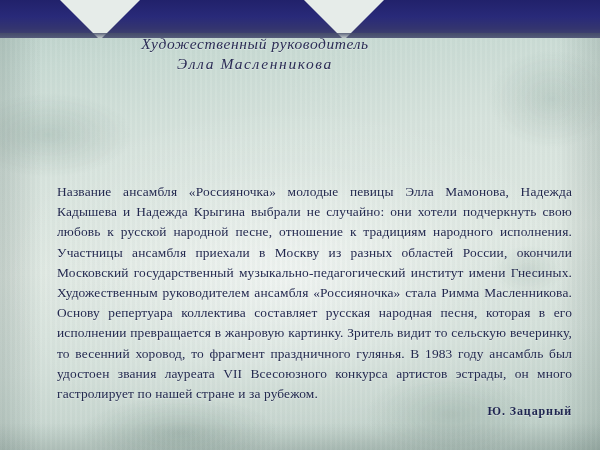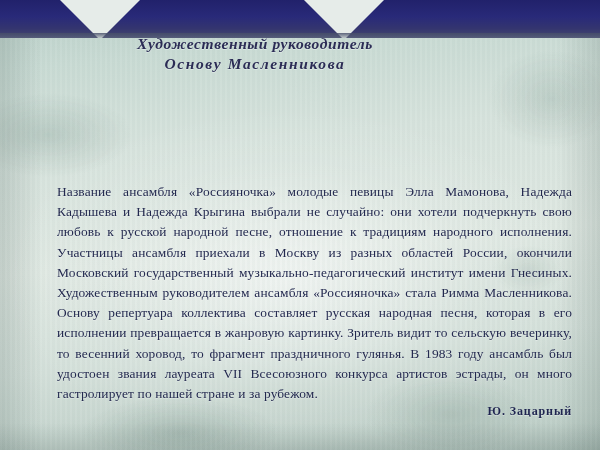--- a/index.html
+++ b/index.html
@@ -93,21 +93,20 @@
     width: 510px;
     text-align: center;
     z-index: 4;
     color: #2b2c55;
     font-family: "Liberation Serif", serif;
     font-style: italic;
     font-size: 15.5px;
     line-height: 20px;
     letter-spacing: 0.6px;
     text-shadow: 0 1px 0 rgba(255,255,255,0.35);
-    font-weight: bold;
   }
   .credit .line2 {
     letter-spacing: 1.6px;
   }
 
   
   .body-text {
     position: absolute;
     left: 57px;
     top: 182px;
@@ -160,21 +159,21 @@
 
   <div class="top-band">
     <div class="band-fill"></div>
     <div class="band-wedge wedge-left"></div>
     <div class="band-wedge wedge-right"></div>
     <div class="band-bottom-fade"></div>
   </div>
 
   <div class="credit">
     <div class="line1">Художественный руководитель</div>
-    <div class="line2">Основу Масленникова</div>
+    <div class="line2">Элла Масленникова</div>
   </div>
 
   <div class="streaks"></div>
 
   <div class="body-text">
     <p>Название ансамбля «Россияночка» молодые певицы Элла Мамонова, Надежда Кадышева и Надежда Крыгина выбрали не случайно: они хотели подчеркнуть свою любовь к русской народной песне, отношение к традициям народного исполнения. Участницы ансамбля приехали в Москву из разных областей России, окончили Московский государственный музыкально-педагогический институт имени Гнесиных. Художественным руководителем ансамбля «Россияночка» стала Римма Масленникова. Основу репертуара коллектива составляет русская народная песня, которая в его исполнении превращается в жанровую картинку. Зритель видит то сельскую вечеринку, то весенний хоровод, то фрагмент праздничного гулянья. В 1983 году ансамбль был удостоен звания лауреата VII Всесоюзного конкурса артистов эстрады, он много гастролирует по нашей стране и за рубежом.</p>
   </div>
 
   <div class="signature">Ю. Зацарный</div>
 

